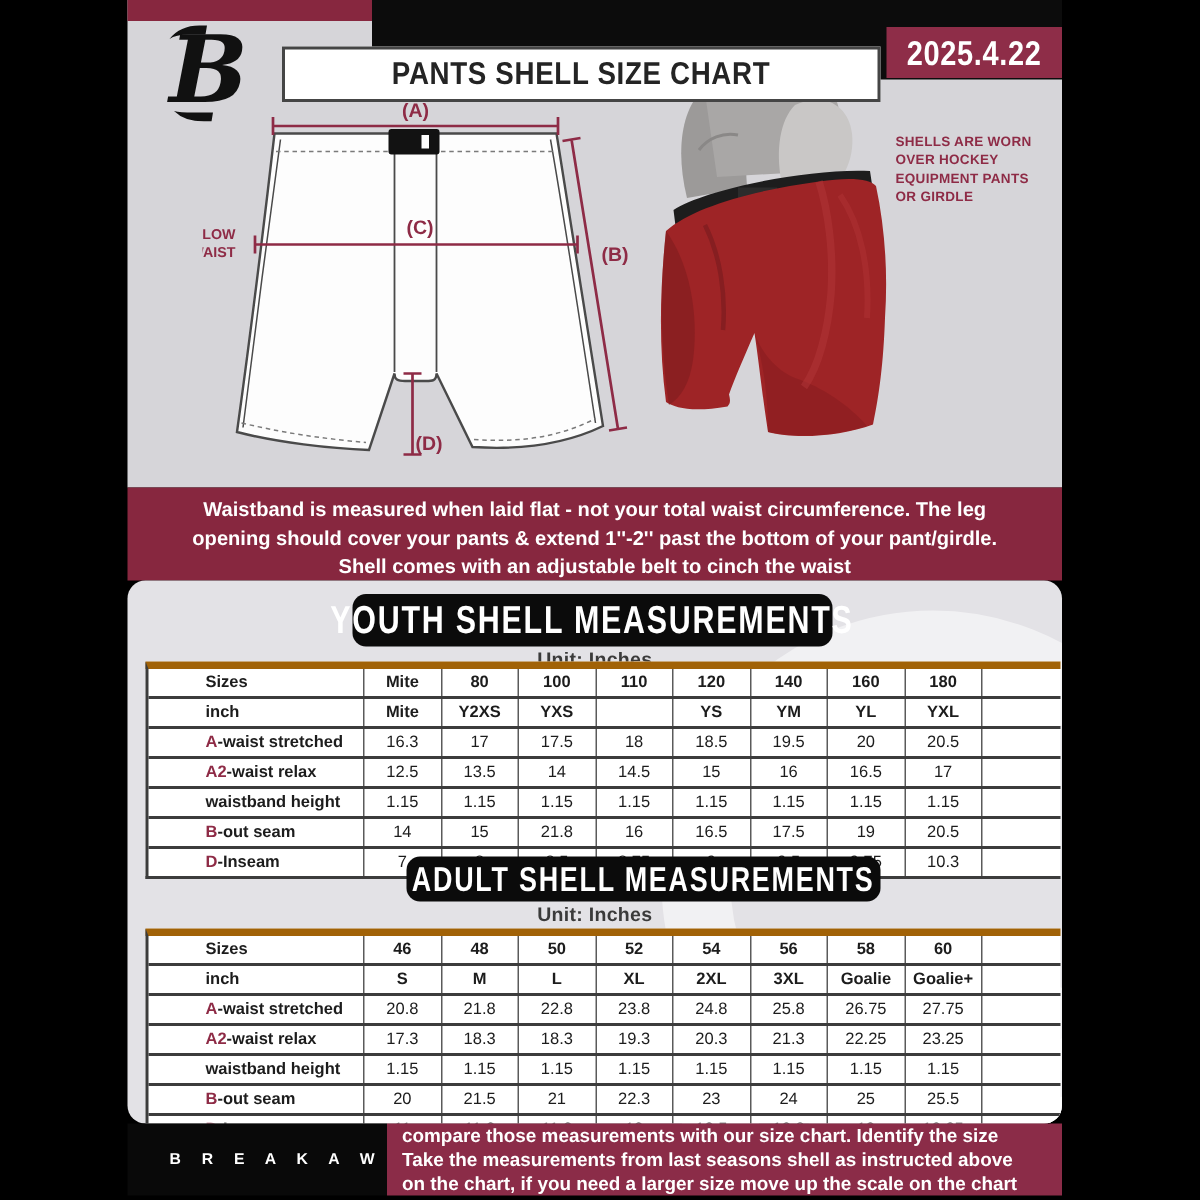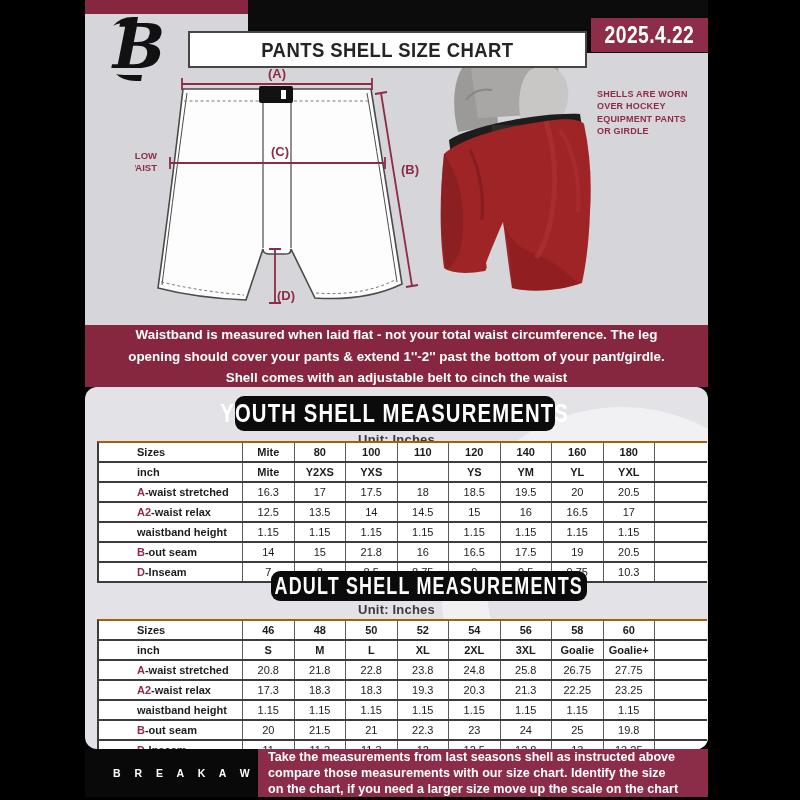--- a/index.html
+++ b/index.html
@@ -34,21 +34,21 @@
   .logo-top{position:absolute;left:20px;top:11px;width:64px;height:70px;}
 
   .photo-note{
     position:absolute;left:512px;top:88px;width:110px;
     color:#8e2b46;font-size:9px;font-weight:bold;line-height:12.4px;letter-spacing:.2px;
   }
 
   
   .notice{
     position:absolute;left:0;top:325px;width:623px;height:62px;background:#87273f;
-    display:flex;flex-direction:column;align-items:center;justify-content:space-between;
+    display:flex;flex-direction:column;align-items:center;justify-content:flex-end;
     color:#fff;font-size:13.4px;font-weight:bold;line-height:19px;text-align:center;white-space:nowrap;
   }
 
   
   .sec-tables{position:absolute;left:0;top:387px;width:623px;height:362px;background:#e3e2e6;overflow:hidden;border-radius:12px;}
   .wm-ring{position:absolute;border-radius:50%;border:46px solid rgba(255,255,255,.5);}
   .wm-r1{width:270px;height:270px;right:-95px;top:20px;}
   .wm-r2{width:270px;height:270px;right:-95px;top:250px;}
   .wm-wedge{
     position:absolute;right:0;bottom:0;width:115px;height:18px;background:rgba(255,255,255,.75);
@@ -67,21 +67,21 @@
 
   .unit{
     position:absolute;left:0;width:623px;text-align:center;
     color:#3b3b3b;font-size:13px;font-weight:bold;letter-spacing:.2px;
   }
   .unit-youth{top:45px;}
   .unit-adult{top:215px;}
 
   .mtable{
     position:absolute;left:12px;width:610px;background:#fff;
-    border-top:2px solid #a16207;border-bottom:2px solid #3c3c3c;border-left:2px solid #3c3c3c;
+    border-top:5px solid #a16207;border-bottom:2px solid #3c3c3c;border-left:2px solid #3c3c3c;
     box-sizing:border-box;
   }
   .mtable-youth{top:54px;}
   .mtable-adult{top:232px;}
   .trow{display:grid;grid-template-columns:143px repeat(8,51.5px) 1fr;height:18px;}
   .trow + .trow{border-top:2px solid #3c3c3c;}
   .tcell{
     font-size:11px;line-height:16px;color:#1c1c1c;
     display:flex;align-items:center;justify-content:center;overflow:hidden;
   }
@@ -378,21 +378,21 @@
         </div>
         <div class="trow">
           <div class="tcell label"><span class="pfx">B</span>-out seam</div>
           <div class="tcell val">20</div>
           <div class="tcell val">21.5</div>
           <div class="tcell val">21</div>
           <div class="tcell val">22.3</div>
           <div class="tcell val">23</div>
           <div class="tcell val">24</div>
           <div class="tcell val">25</div>
-          <div class="tcell val">19.8</div>
+          <div class="tcell val">25.5</div>
           <div class="tcell ghost"></div>
         </div>
         <div class="trow">
           <div class="tcell label"><span class="pfx">D</span>-Inseam</div>
           <div class="tcell val">11</div>
           <div class="tcell val">11.3</div>
           <div class="tcell val">11.3</div>
           <div class="tcell val">12</div>
           <div class="tcell val">12.5</div>
           <div class="tcell val">12.8</div>
@@ -413,19 +413,19 @@
               <stop offset="1" stop-color="#777"></stop>
           </linearGradient>
         </defs>
         <text x="32" y="57" text-anchor="middle" font-family="DejaVu Serif" font-style="italic" font-weight="bold" font-size="62" fill="url(#silver)">B</text>
         <path d="M6,15 Q13,6 26,6 L31,6 L30,12 L19,12 Q10,12 6,15 Z" fill="url(#silver)"></path>
         <path d="M9,63 Q16,70 29,70 L34,70 L35,64 L22,64 Q13,64 9,63 Z" fill="url(#silver)"></path>
       </svg>
       <span class="brand-text">B R E A K A W A Y</span>
     </div>
     <div class="footer-msg">
+      <div>compare those measurements  with our size chart. Identify the size</div>
       <div>Take the measurements from last seasons shell as instructed above</div>
-      <div>compare those measurements  with our size chart. Identify the size</div>
       <div>on the chart, if you need a larger size move up the scale on the chart</div>
     </div>
   </div>
 
 </div>
 
 </body></html>

